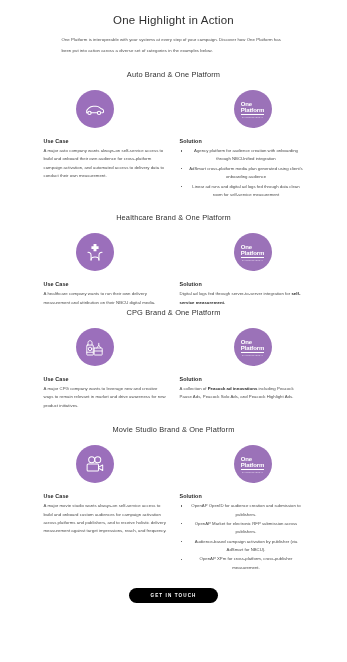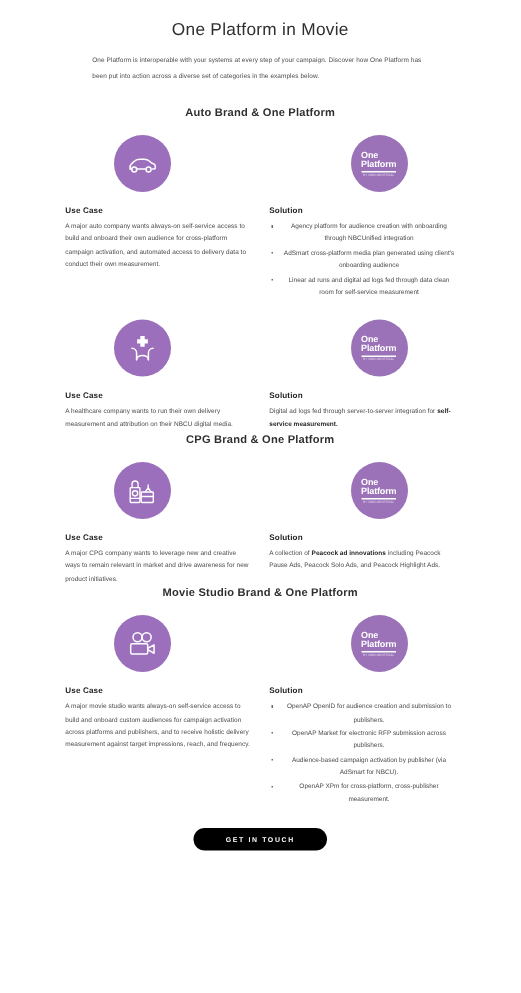--- a/index.html
+++ b/index.html
@@ -41,21 +41,21 @@
     letter-spacing: 0.05px;
   }
   .section {
     width: 260px;
     margin: 0 auto;
     position: relative;
   }
   .section-title {
     text-align: center;
     font-size: 7.4px;
-    font-weight: 700;
+    font-weight: 400;
     letter-spacing: 0.15px;
     color: #2f2f2f;
     margin: 0;
   }
   .icons-row {
     display: flex;
     justify-content: space-between;
     padding: 0 32px;
     box-sizing: border-box;
     margin-top: 11px;
@@ -158,21 +158,21 @@
     cursor: pointer;
     font-family: "Liberation Sans", sans-serif;
   }
   svg.ic { display: block; }
 </style>
 </head>
 <body>
 
 <div class="page">
 
-  <h1 class="page-title">One Platform in Movie</h1>
+  <h1 class="page-title">One Highlight in Action</h1>
   <p class="intro">One Platform is interoperable with your systems at every step of your campaign. Discover how One Platform has been put into action across a diverse set of categories in the examples below.</p>
 
   <div class="section" style="margin-top:14px;">
     <div class="section-title">Auto Brand &amp; One Platform</div>
     <div class="icons-row">
       <div class="circle">
         <svg class="ic" width="22" height="22" viewBox="0 0 24 24" fill="none" stroke="#ffffff" stroke-width="1.1" stroke-linecap="round" stroke-linejoin="round">
           <path d="M3 14.2c0-.6.2-1.1.6-1.5l1.9-1.9C6.8 9.5 8.4 8.9 10 8.9h3.2c1.5 0 2.9.5 4 1.5l1.7 1.4c.9.3 1.6.6 2 1 .3.4.4.9.4 1.4v1.1c0 .4-.3.7-.7.7h-1.4"></path>
           <path d="M7.6 16h7.1"></path>
           <path d="M3 16h1.3"></path>
@@ -199,20 +199,21 @@
         <ul class="bullets">
             <li>Agency platform for audience creation with onboarding through NBCUnified integration</li>
             <li>AdSmart cross-platform media plan generated using client's onboarding audience</li>
             <li>Linear ad runs and digital ad logs fed through data clean room for self-service measurement</li>
           </ul>
       </div>
     </div>
   </div>
 
   <div class="section" style="margin-top:13px;">
+    <div class="section-title">Healthcare Brand &amp; One Platform</div>
     <div class="icons-row">
       <div class="circle">
         <svg class="ic" width="22" height="22" viewBox="0 0 24 24" fill="none" stroke="#ffffff" stroke-width="1.1" stroke-linecap="round" stroke-linejoin="round">
           <path d="M10.4 3.3h3.2v2.3h2.3v3.2h-2.3v2.3h-3.2V8.8H8.1V5.6h2.3z" fill="#ffffff" stroke="none"></path>
           <path d="M4.3 12.2c1.9 0 3.4 1.6 3.4 3.5v4.9"></path>
           <path d="M19.7 12.2c-1.9 0-3.4 1.6-3.4 3.5v4.9"></path>
           <path d="M7.7 20.6c0-1.8 1.9-3.2 4.3-3.2s4.3 1.4 4.3 3.2"></path>
         </svg>
       </div>
       <div class="circle logo">
@@ -263,21 +264,21 @@
         <div class="col-head">Use Case</div>
         <div class="col-body">A major CPG company wants to leverage new and creative ways to remain relevant in market and drive awareness for new product initiatives.</div>
       </div>
       <div class="col">
         <div class="col-head">Solution</div>
         <div class="col-body"><span>A collection of </span><b>Peacock ad innovations</b><span> including Peacock Pause Ads, Peacock Solo Ads, and Peacock Highlight Ads.</span></div>
       </div>
     </div>
   </div>
 
-  <div class="section" style="">
+  <div class="section" style="margin-top:15px;">
     <div class="section-title">Movie Studio Brand &amp; One Platform</div>
     <div class="icons-row">
       <div class="circle">
         <svg class="ic" width="22" height="22" viewBox="0 0 24 24" fill="none" stroke="#ffffff" stroke-width="1.1" stroke-linecap="round" stroke-linejoin="round">
           <circle cx="8.4" cy="7.4" r="3.3"></circle>
           <circle cx="15" cy="7.4" r="3.3"></circle>
           <rect x="3.4" y="12.1" width="12.4" height="7.6" rx="1.1"></rect>
           <path d="M15.8 15.6l4.6-2.6v6.1l-4.6-2.6z"></path>
         </svg>
       </div>

